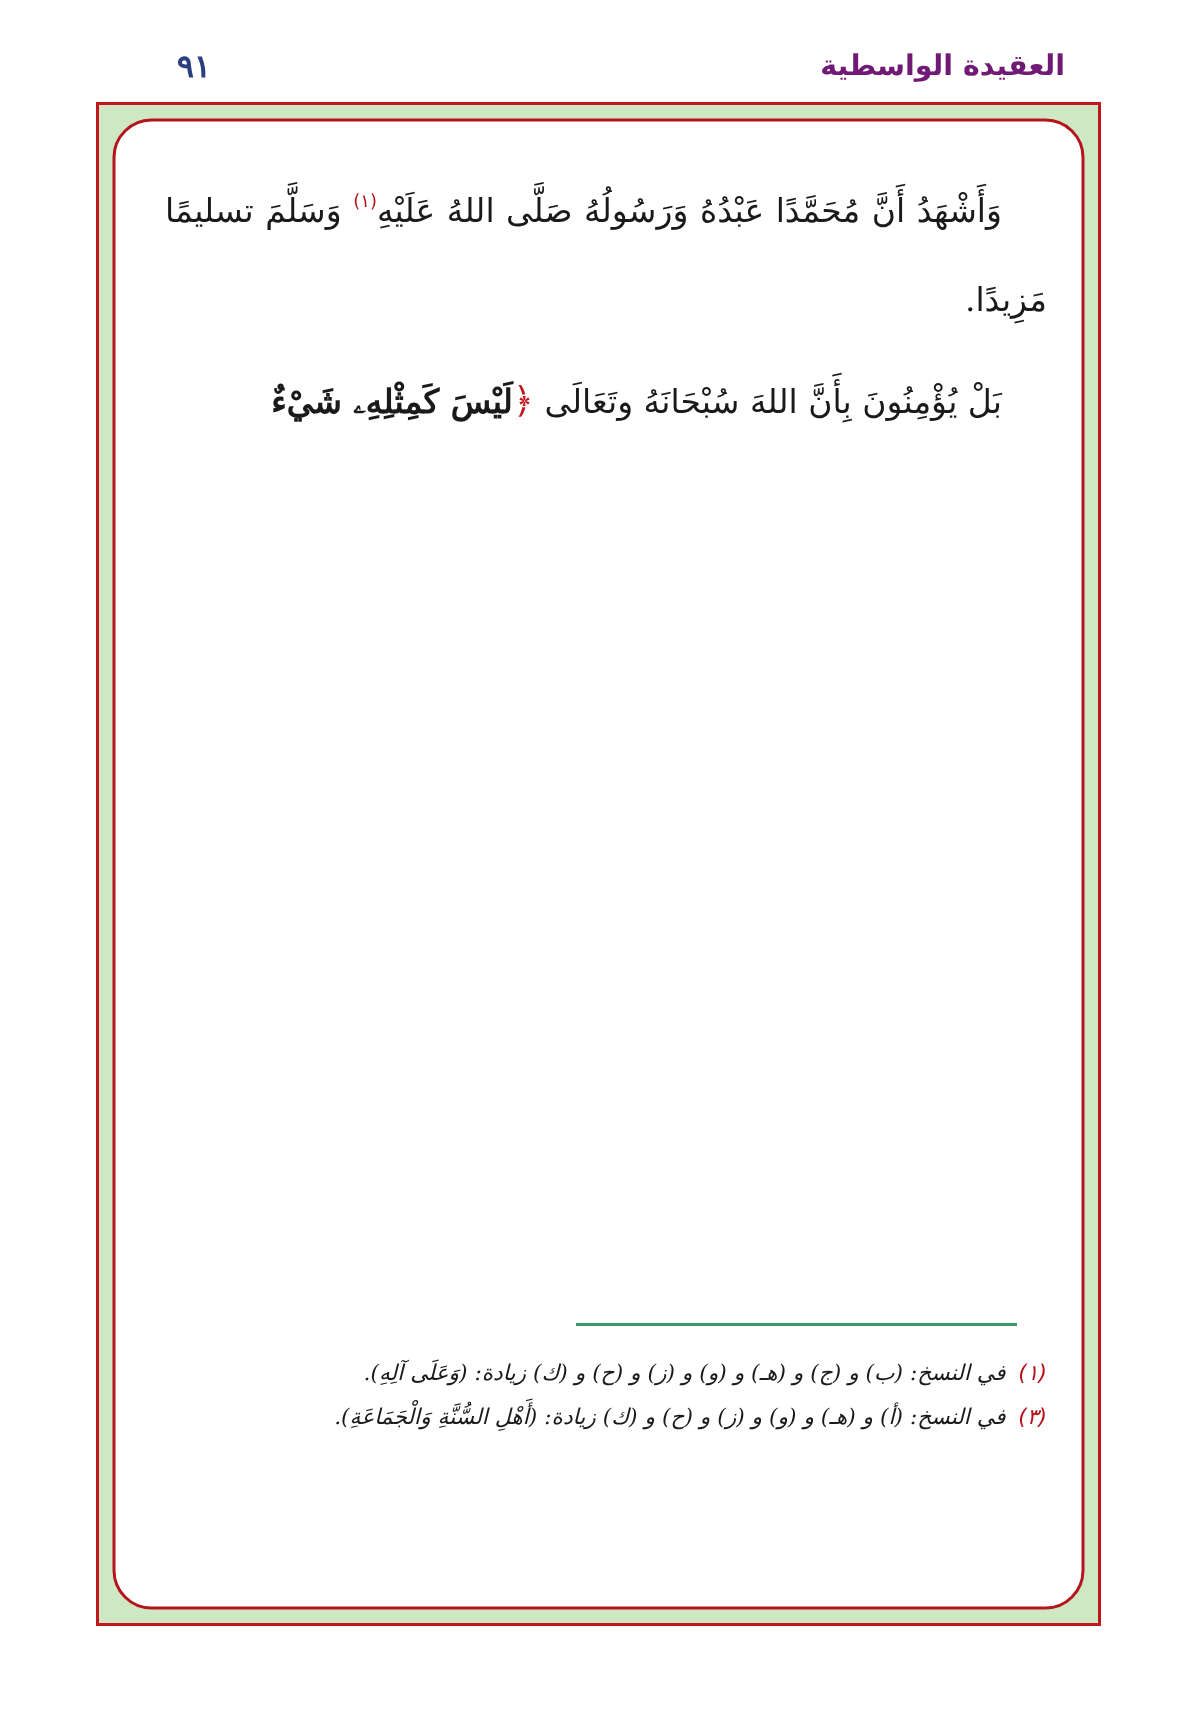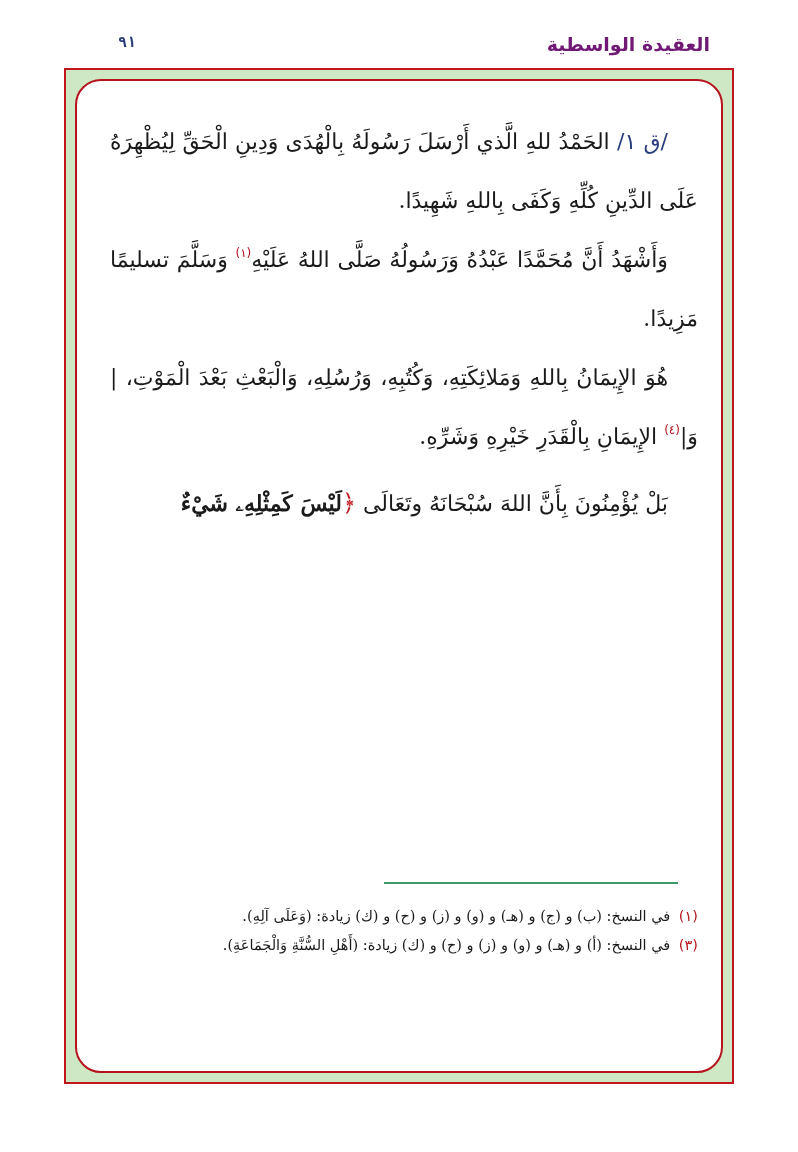--- a/index.html
+++ b/index.html
@@ -29,23 +29,23 @@
       font-family: "DejaVu Sans", sans-serif;
       font-weight: bold;
       font-size: 19px;
       color: #701a75;
       line-height: 32px;
     }
     .page-number {
       position: absolute;
       left: 18px;
       top: 0;
-      font-family: Liberation Mono, monospace;
+      font-family: Liberation Serif, serif;
       font-weight: bold;
-      font-size: 15px;
+      font-size: 21px;
       color: #2b3f7e;
       line-height: 32px;
       direction: rtl;
     }
     .outer-frame {
       position: absolute;
       left: 64px;
       top: 68px;
       width: 666px;
       height: 1012px;
@@ -115,20 +115,21 @@
       height: 2px;
       background: #3a9a6a;
     }
     .footnotes {
       position: absolute;
       left: 110px;
       top: 902px;
       width: 588px;
       direction: rtl;
       color: #1a1a1a;
+      font-style: italic;
     }
     .footnote {
       font-family: "DejaVu Serif", serif;
       font-size: 14.5px;
       line-height: 29px;
       margin: 0;
       white-space: nowrap;
     }
     .fn-num {
       color: #b5141c;
@@ -143,30 +144,22 @@
   <span class="header-title">العقيدة الواسطية</span>
   <span class="page-number">٩١</span>
 </div>
 
 <div class="outer-frame">
   <div class="inner-frame"></div>
 </div>
 
 <div class="content">
   <p class="para indent">
-    <span class="marker">/ق ١/</span>
-    <span>الحَمْدُ للهِ الَّذي أَرْسَلَ رَسُولَهُ بِالْهُدَى وَدِينِ الْحَقِّ لِيُظْهِرَهُ عَلَى الدِّينِ كُلِّهِ وَكَفَى بِاللهِ شَهِيدًا.</span>
-  </p>
-  <p class="para indent">
     <span>وَأَشْهَدُ أَنَّ مُحَمَّدًا عَبْدُهُ وَرَسُولُهُ صَلَّى اللهُ عَلَيْهِ</span><sup class="ref">(١)</sup>
     <span>وَسَلَّمَ تسليمًا مَزِيدًا.</span>
-  </p>
-  <p class="para indent">
-    <span>هُوَ الإِيمَانُ بِاللهِ وَمَلائِكَتِهِ، وَكُتُبِهِ، وَرُسُلِهِ، وَالْبَعْثِ بَعْدَ الْمَوْتِ، |وَ|</span><sup class="ref">(٤)</sup>
-    <span>الإِيمَانِ بِالْقَدَرِ خَيْرِهِ وَشَرِّهِ.</span>
   </p>
   <p class="para indent gap-top">
     <span>بَلْ يُؤْمِنُونَ بِأَنَّ اللهَ سُبْحَانَهُ وتَعَالَى</span>
     <span class="verse-bracket">﴿</span><span class="verse-text">لَيْسَ كَمِثْلِهِۦ شَيْءٌ</span>
   </p>
 </div>
 
 <div class="separator"></div>
 
 <div class="footnotes">

